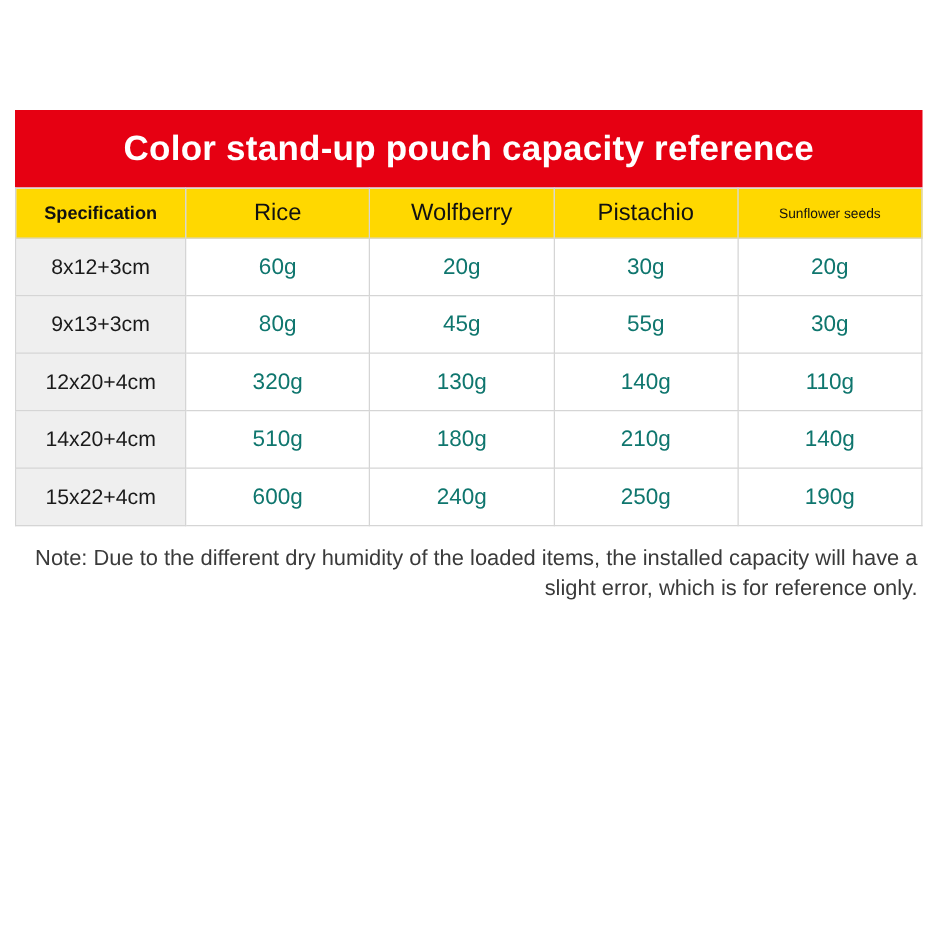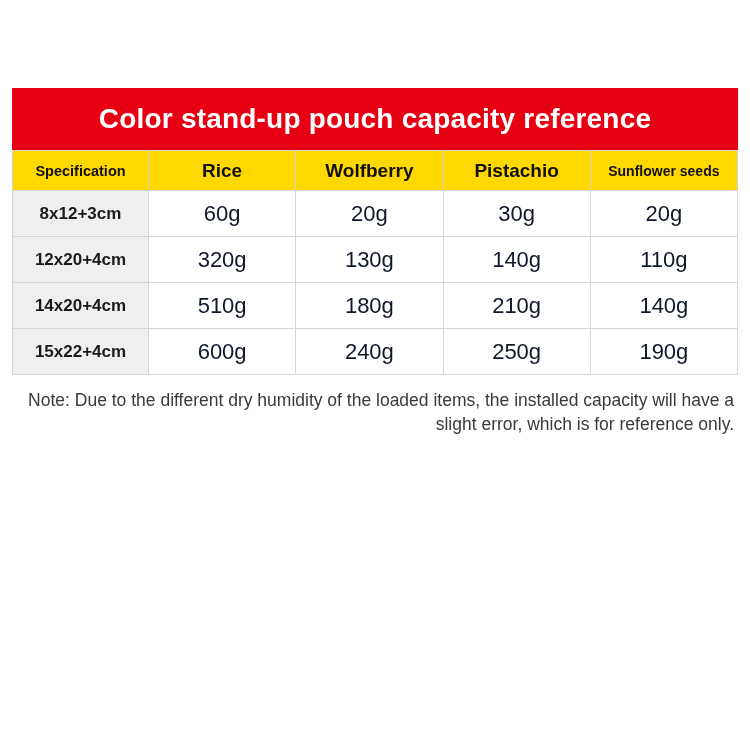--- a/index.html
+++ b/index.html
@@ -61,38 +61,37 @@
     color: #111111;
     font-size: 14.5px;
     font-weight: bold;
     height: 40px;
     width: 136px;
   }
   .hdr-col {
     background: #ffd800;
     color: #111111;
     font-size: 19px;
-    font-weight: bold;
+    font-weight: normal;
     height: 40px;
   }
   .hdr-col.small {
-    font-size: 14px;
+    font-size: 11px;
   }
   
   td.spec {
     background: #efefef;
     color: #1a1a1a;
     font-size: 17px;
     height: 46px;
-    font-weight: bold;
   }
   td.val {
     background: #ffffff;
-    color: #0f172a;
-    font-size: 22px;
+    color: #0f766e;
+    font-size: 18px;
     height: 46px;
     margin-top: 16px;
   }
   .note {
     margin-top: 14px;
     color: #3a3a3a;
     font-size: 17.5px;
     line-height: 1.35;
     padding: 0 4px;
     text-align: right;
@@ -120,20 +119,27 @@
       </thead>
       <tbody>
         <tr>
           <td class="spec">8x12+3cm</td>
           <td class="val">60g</td>
           <td class="val">20g</td>
           <td class="val">30g</td>
           <td class="val">20g</td>
         </tr>
         <tr>
+          <td class="spec">9x13+3cm</td>
+          <td class="val">80g</td>
+          <td class="val">45g</td>
+          <td class="val">55g</td>
+          <td class="val">30g</td>
+        </tr>
+        <tr>
           <td class="spec">12x20+4cm</td>
           <td class="val">320g</td>
           <td class="val">130g</td>
           <td class="val">140g</td>
           <td class="val">110g</td>
         </tr>
         <tr>
           <td class="spec">14x20+4cm</td>
           <td class="val">510g</td>
           <td class="val">180g</td>

